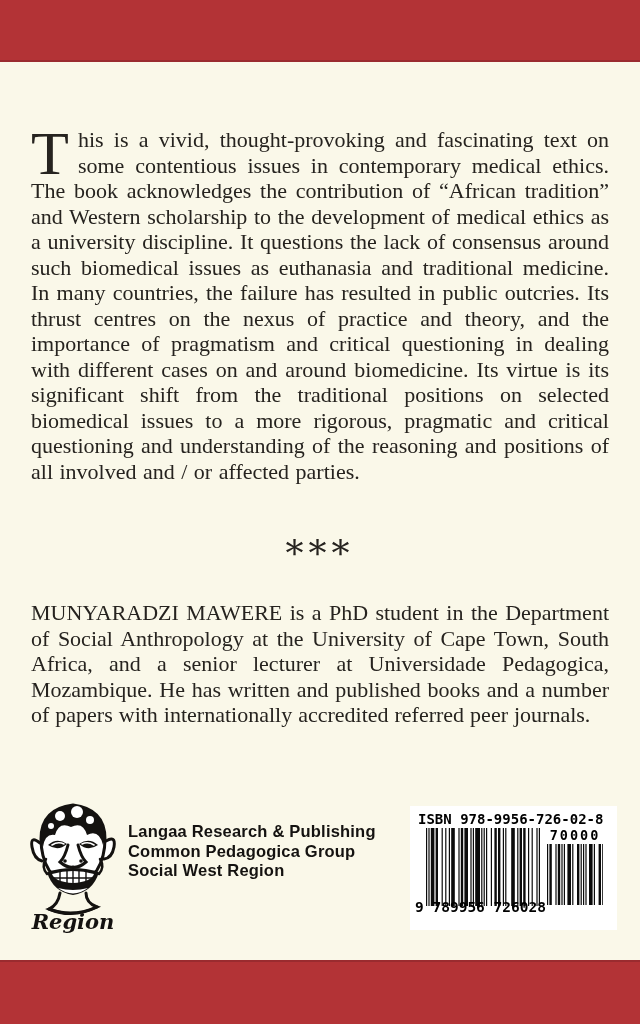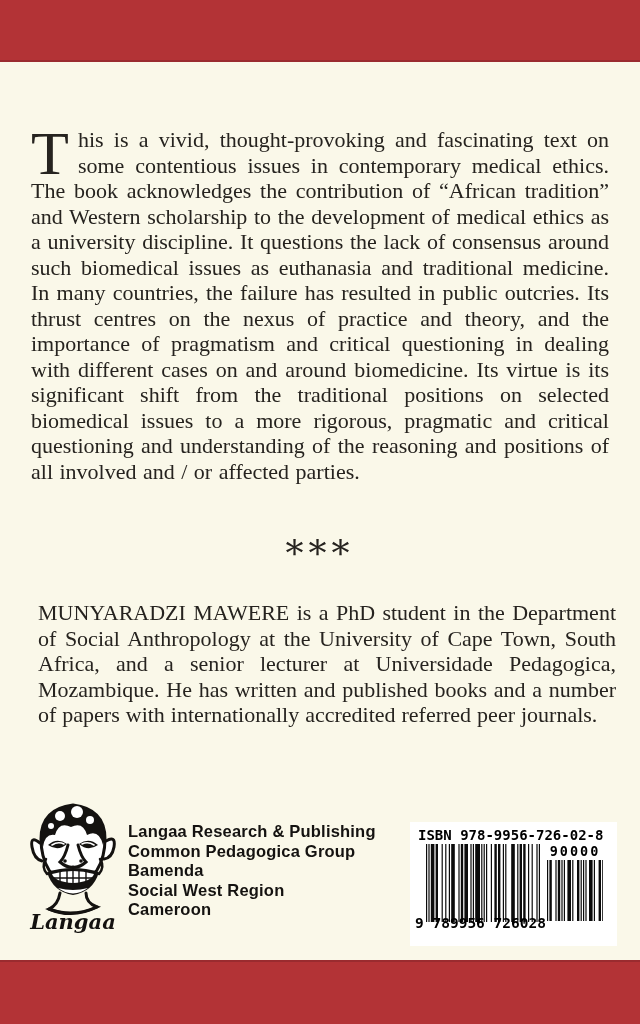--- a/index.html
+++ b/index.html
@@ -34,21 +34,21 @@
     font-size:62px;line-height:47px;
     padding:3px 9px 0 0;
   }
   .separator{
     position:absolute;top:536px;left:0;width:100%;
     text-align:center;
     font-family:"DejaVu Serif", serif;
     font-size:36px;line-height:36px;letter-spacing:5px;
   }
   .bio{
-    position:absolute;top:600px;left:38px;width:578px;margin:0;
+    position:absolute;top:600px;left:31px;width:578px;margin:0;
     font-size:22px;line-height:25.5px;text-align:justify;word-spacing:0.5px;
   }
 
   .footer{
     position:absolute;top:795px;left:25px;width:592px;height:155px;
     display:flex;align-items:flex-start;
   }
   .logo-block{width:96px;flex:none;text-align:center;}
   .logo-face{display:block;margin:0 auto;}
   .logo-wordmark{
@@ -59,21 +59,21 @@
   }
   .publisher-block{
     flex:none;
     margin-left:7px;margin-top:27px;
     font-family:"Liberation Sans", sans-serif;
     font-weight:bold;font-size:16.5px;line-height:19.6px;
     color:var(--logo-ink);
     letter-spacing:0.2px;
   }
   .barcode-box{
-    margin-left:auto;margin-top:27px;
+    margin-left:auto;margin-top:11px;
     width:207px;height:124px;
     background:var(--barcode-bg);
     padding:5px 20px 4px 8px;
     color:#000;
   }
   .mono{font-family:"DejaVu Sans Mono", monospace;font-weight:bold;}
   .isbn-label{font-size:14px;line-height:16px;white-space:nowrap;text-align:center;}
   .bc-row{display:flex;margin-top:1px;}
   .bc-main{margin-left:8px;flex:none;}
   .bars-main{height:78px;}
@@ -120,29 +120,27 @@
           <circle cx="54" cy="66" r="1.8" fill="#141210" stroke="none"></circle>
           <path d="M19 64 Q14 72 20 79" stroke-width="2.5"></path>
           <path d="M73 64 Q78 72 72 79" stroke-width="2.5"></path>
           <path d="M20 77 Q46 69 72 77 Q66 97 46 100 Q26 97 20 77 Z" fill="#141210" stroke="none"></path>
           <path d="M25 79 Q46 73 67 79 Q64 87 46 88 Q28 87 25 79 Z" fill="#fff" stroke="none"></path>
           <path d="M26 83 L66 83" stroke-width="1.6"></path>
           <path d="M33 76 L33 87 M40 74.5 L40 88 M46 74 L46 88 M52 74.5 L52 88 M59 76 L59 87" stroke-width="1.4"></path>
           <path d="M31 93 Q46 97 61 93 Q54 98 46 98.5 Q38 98 31 93 Z" fill="#fff" stroke="none"></path>
         </g>
       </svg>
-      <div class="logo-wordmark">Langaa</div>
+      <div class="logo-wordmark">Region</div>
     </div>
 
     <div class="publisher-block">
       <div>Langaa Research &amp; Publishing</div>
       <div>Common Pedagogica Group</div>
-      <div>Bamenda</div>
       <div>Social West Region</div>
-      <div>Cameroon</div>
     </div>
 
     <div class="barcode-box">
       <div class="isbn-label mono">ISBN 978-9956-726-02-8</div>
       <div class="bc-row">
         <div class="bc-main">
           <div class="bars bars-main"><svg width="114.00" height="78" fill="#0b0b0b" xmlns="http://www.w3.org/2000/svg">
                 <rect x="0.00" y="0" width="1.20" height="78"></rect>
                 <rect x="2.40" y="0" width="1.20" height="78"></rect>
                 <rect x="4.80" y="0" width="3.60" height="78"></rect>
@@ -170,21 +168,21 @@
                 <rect x="93.60" y="0" width="2.40" height="78"></rect>
                 <rect x="97.20" y="0" width="2.40" height="78"></rect>
                 <rect x="102.00" y="0" width="1.20" height="78"></rect>
                 <rect x="105.60" y="0" width="1.20" height="78"></rect>
                 <rect x="110.40" y="0" width="1.20" height="78"></rect>
                 <rect x="112.80" y="0" width="1.20" height="78"></rect>
               </svg></div>
           <div class="bc-digits mono">9 789956 726028</div>
         </div>
         <div class="bc-supp">
-          <div class="supp-label mono">90000</div>
+          <div class="supp-label mono">70000</div>
           <div class="bars bars-supp"><svg width="56.40" height="61" fill="#0b0b0b" xmlns="http://www.w3.org/2000/svg">
                 <rect x="0.00" y="0" width="1.20" height="61"></rect>
                 <rect x="2.40" y="0" width="2.40" height="61"></rect>
                 <rect x="8.40" y="0" width="1.20" height="61"></rect>
                 <rect x="10.80" y="0" width="2.40" height="61"></rect>
                 <rect x="14.40" y="0" width="1.20" height="61"></rect>
                 <rect x="16.80" y="0" width="1.20" height="61"></rect>
                 <rect x="20.40" y="0" width="3.60" height="61"></rect>
                 <rect x="25.20" y="0" width="1.20" height="61"></rect>
                 <rect x="30.00" y="0" width="2.40" height="61"></rect>

